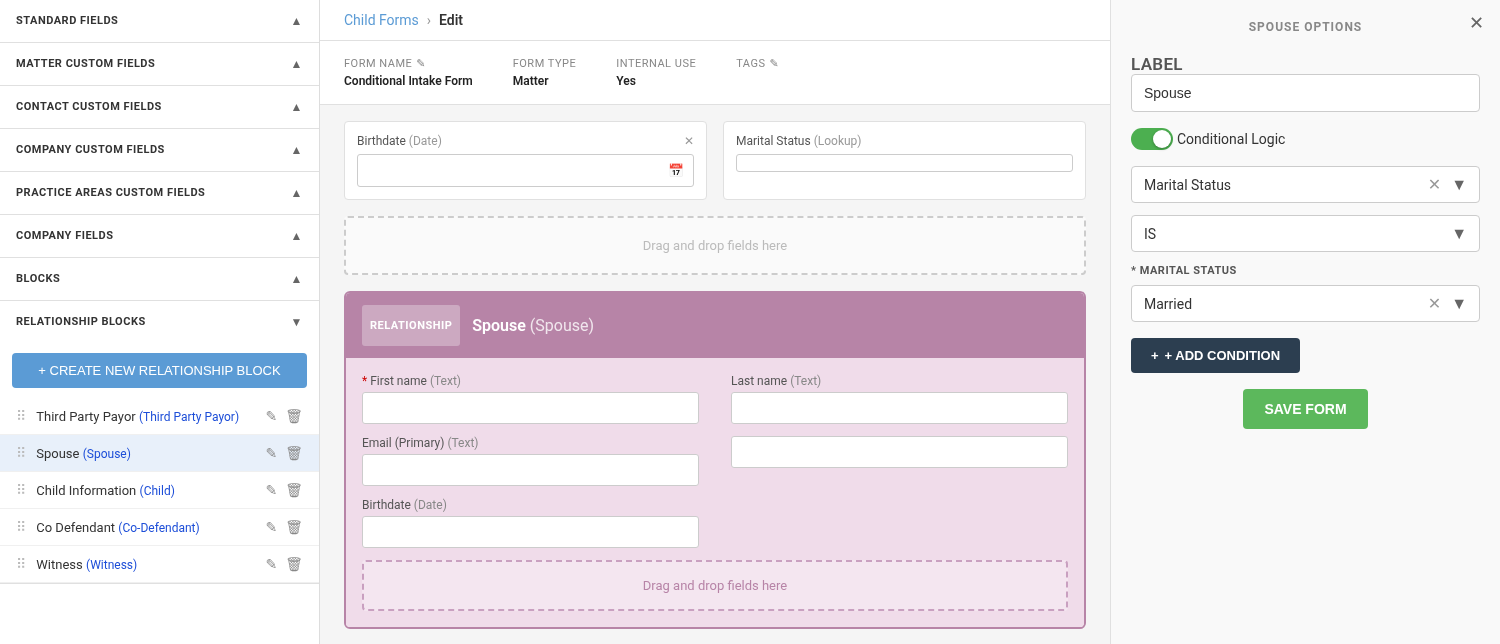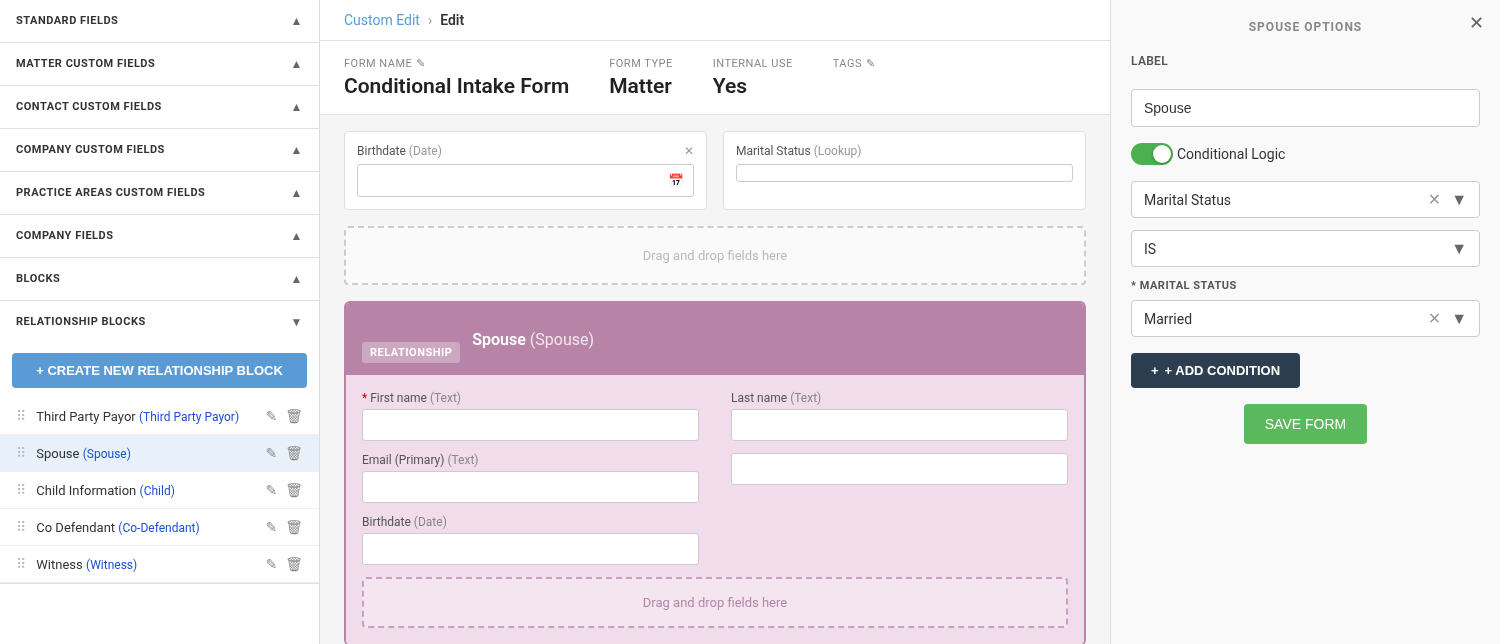--- a/index.html
+++ b/index.html
@@ -32,21 +32,21 @@
       color: #666;
     }
     .create-block-btn {
       margin: 10px 12px;
       background: #5b9bd5;
       color: #fff;
       border: none;
       border-radius: 4px;
       padding: 10px 16px;
       font-size: 13px;
-      font-weight: 700;
+      font-weight: 400;
       cursor: pointer;
       width: calc(100% - 24px);
       text-align: center;
     }
     .sidebar-item {
       display: flex;
       align-items: center;
       padding: 10px 16px;
       font-size: 13px;
       color: #333;
@@ -109,21 +109,21 @@
     .meta-field label {
       font-size: 11px;
       color: #888;
       text-transform: uppercase;
       letter-spacing: 0.5px;
       display: flex;
       align-items: center;
       gap: 4px;
     }
     .meta-field .value {
-      font-size: 21px;
+      font-size: 12px;
       font-weight: 600;
       color: #222;
       margin-top: 4px;
     }
 
     .form-canvas {
       padding: 16px 24px;
     }
     .field-row {
       display: flex;
@@ -179,24 +179,23 @@
       padding: 12px 16px;
       display: flex;
       align-items: center;
       gap: 12px;
     }
     .relationship-tag {
       background: rgba(255,255,255,0.3);
       color: #fff;
       font-size: 11px;
       font-weight: 700;
-      padding: 4px 8px;
+      padding: 14px 8px;
       border-radius: 3px;
       letter-spacing: 0.5px;
-      margin-top: 27px;
     }
     .relationship-title {
       font-size: 16px;
       font-weight: 600;
       color: #fff;
     }
     .relationship-title .sub { font-weight: 400; opacity: 0.8; }
     .relationship-body {
       background: #f0dcea;
       padding: 16px;
@@ -254,24 +253,24 @@
     .panel-title {
       font-size: 12px;
       font-weight: 700;
       color: #888;
       letter-spacing: 1px;
       text-align: center;
       margin-bottom: 20px;
       text-transform: uppercase;
     }
     .panel-label {
-      font-size: 12px;
+      font-size: 17px;
       color: #555;
       font-weight: 600;
-      margin-bottom: 21px;
+      margin-bottom: 0;
       text-transform: uppercase;
       letter-spacing: 0.3px;
     }
     .panel-input {
       width: 100%;
       border: 1px solid #ccc;
       border-radius: 4px;
       padding: 10px 12px;
       font-size: 14px;
       color: #333;
@@ -351,21 +350,21 @@
       gap: 6px;
       margin: 16px 0;
     }
     .save-form-btn {
       background: #5cb85c;
       color: #fff;
       border: none;
       border-radius: 4px;
       padding: 12px 21px;
       font-size: 14px;
-      font-weight: 400;
+      font-weight: 700;
       cursor: pointer;
       display: block;
       margin: 12px auto;
     }
   </style>
 </head>
 <body>
 
 <div class="sidebar">
 
@@ -479,21 +478,21 @@
         <span>✎</span>
         <span>🗑</span>
       </span>
     </div>
   </div>
 </div>
 
 <div class="main-content">
 
   <div class="breadcrumb-bar">
-    <span style="color:#5b9bd5;cursor:pointer;">Custom Edit</span>
+    <span style="color:#5b9bd5;cursor:pointer;">Child Forms</span>
     <span class="sep">›</span>
     <span class="current">Edit</span>
   </div>
 
   <div class="form-meta">
     <div class="meta-field">
       <label>
         <span>FORM NAME</span>
         <span style="cursor:pointer;">✎</span>
       </label>

